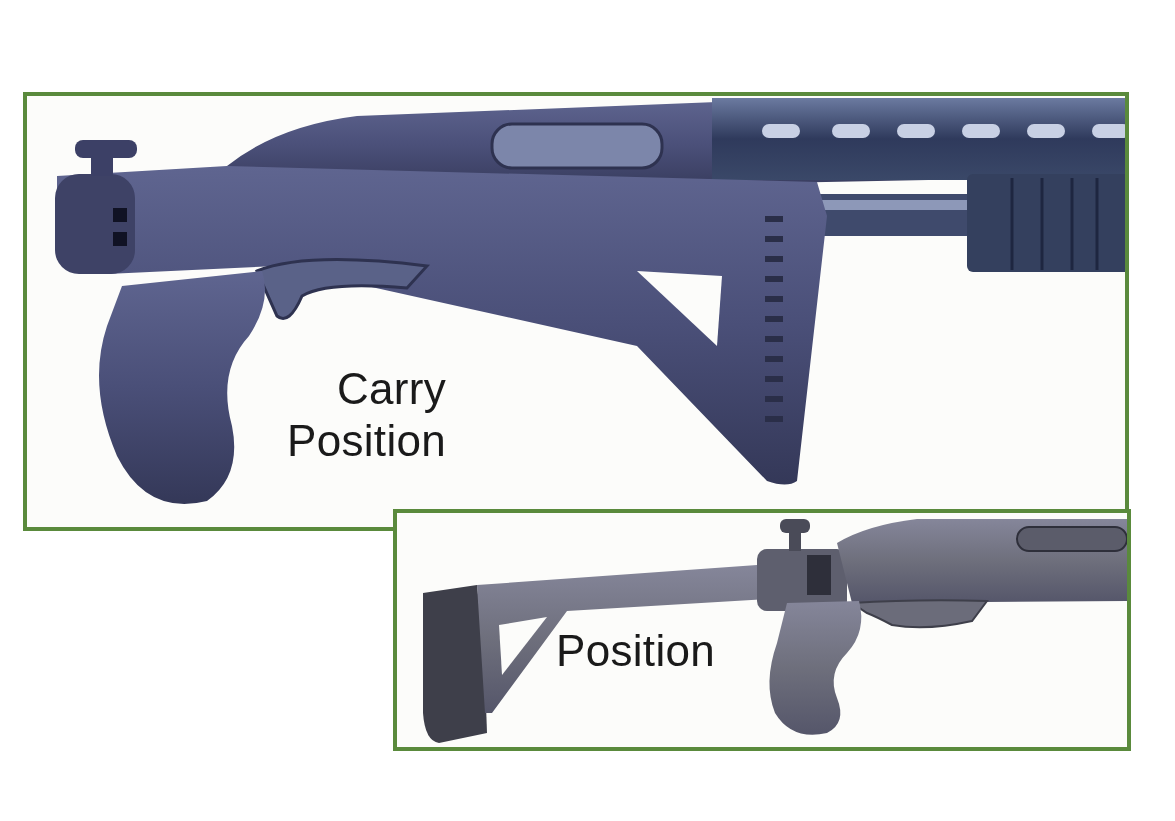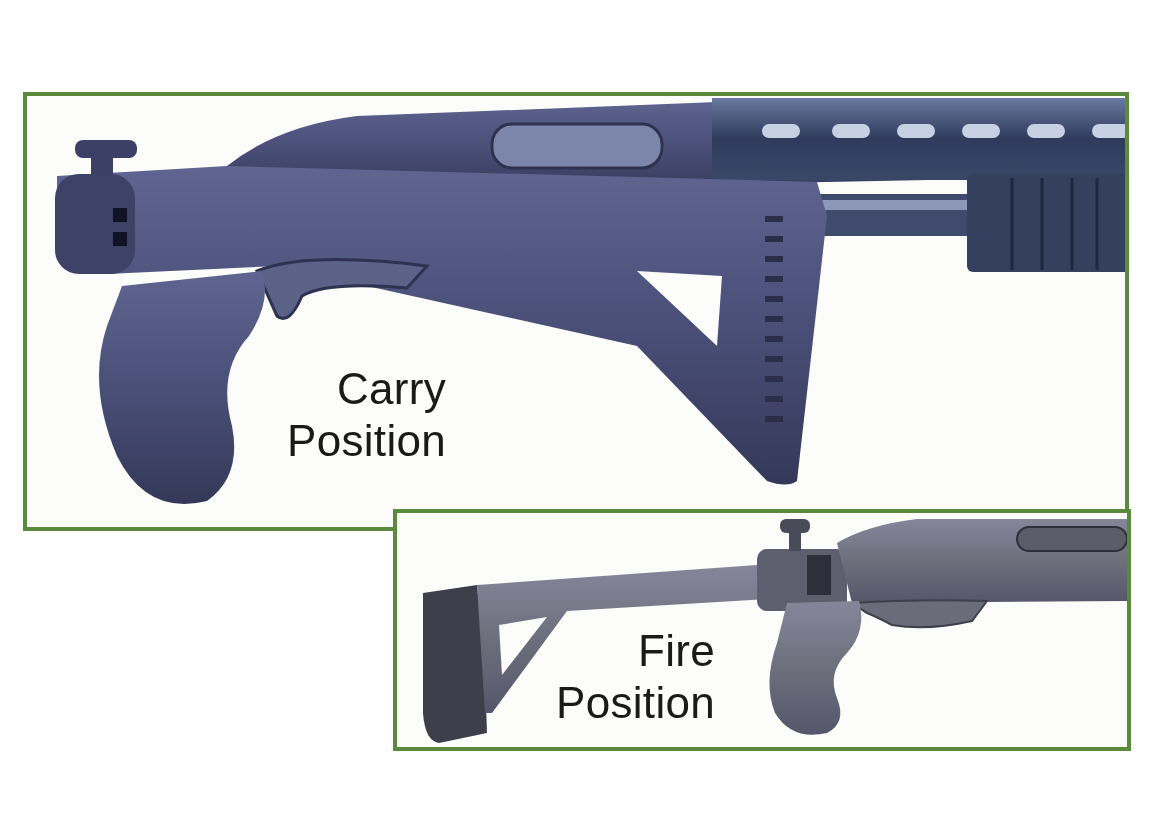--- a/index.html
+++ b/index.html
@@ -112,15 +112,14 @@
     <rect x="392" y="18" width="12" height="20" fill="#4a4b58"></rect>
     <path d="M440,30 Q470,12 520,6 L738,6 L738,88 L455,90 Z" fill="url(#gf)"></path>
     <rect x="620" y="14" width="110" height="24" rx="12" fill="#5b5c6a" stroke="#2e2f3a" stroke-width="2"></rect>
 
     <path d="M455,90 Q520,86 590,88 L575,108 Q530,118 495,112 Q480,104 470,100 Z" fill="#6b6c7a" stroke="#3e3f4a" stroke-width="2"></path>
 
     <path d="M390,90 L462,88 Q470,118 450,140 Q430,160 440,185 Q450,210 430,220 Q395,228 378,200 Q366,170 380,130 Z" fill="url(#gf)"></path>
   </svg>
 </div>
 <div id="fire-label" class="label">
-  <span>Fire</span>
   <span>Position</span>
 </div>
 
 </body></html>

